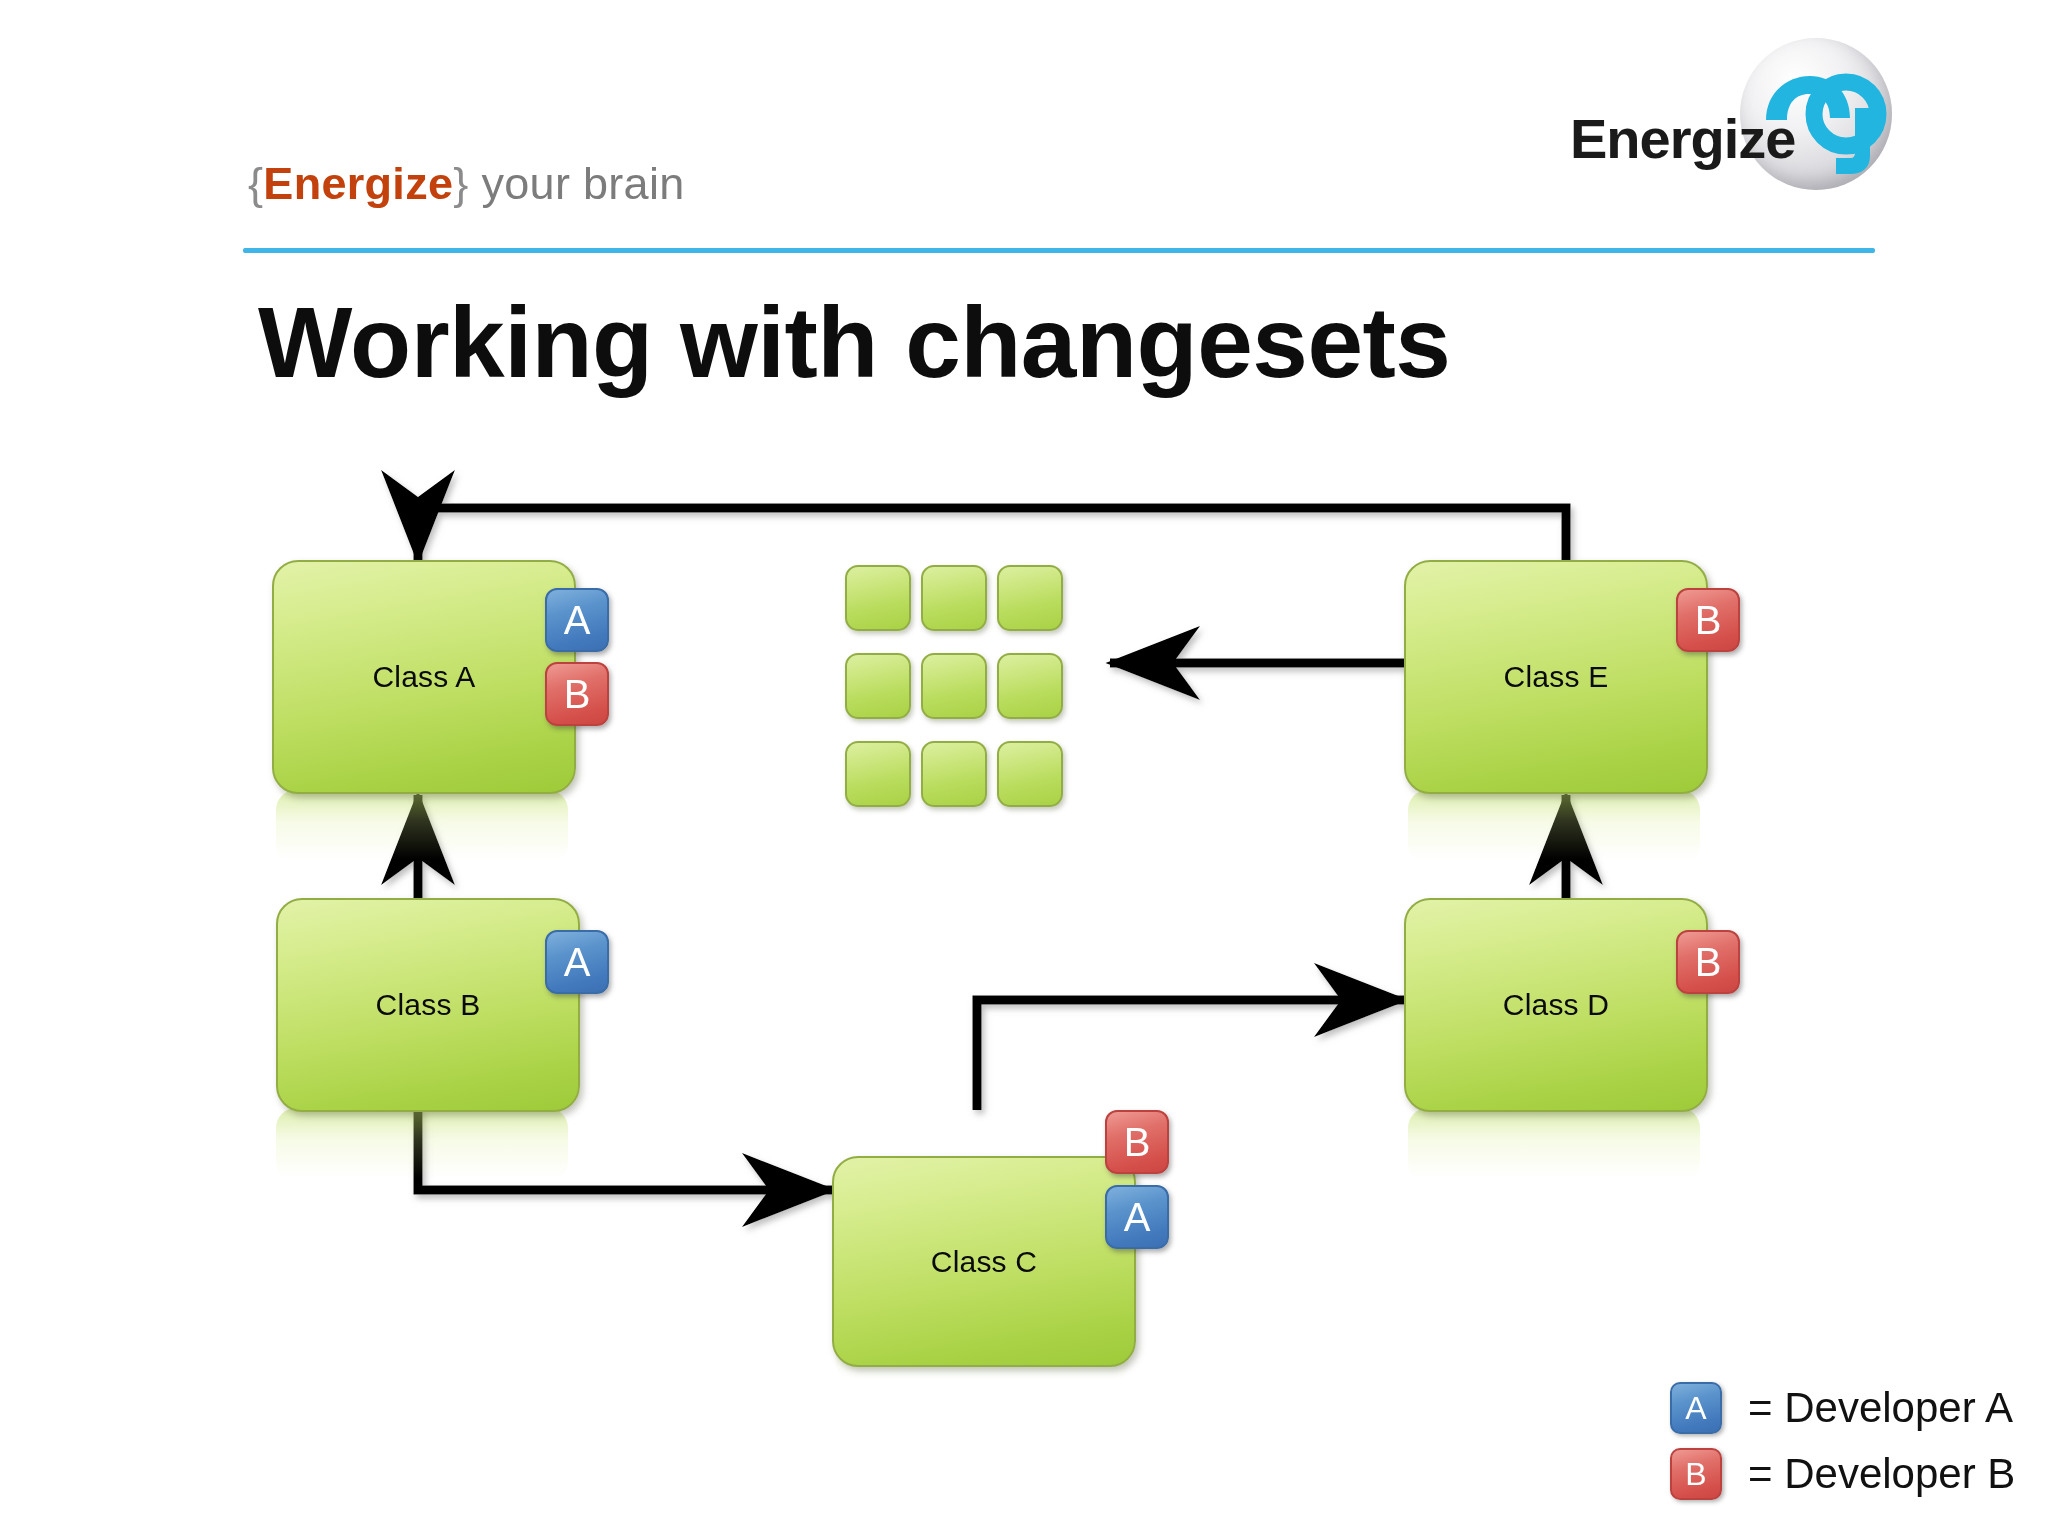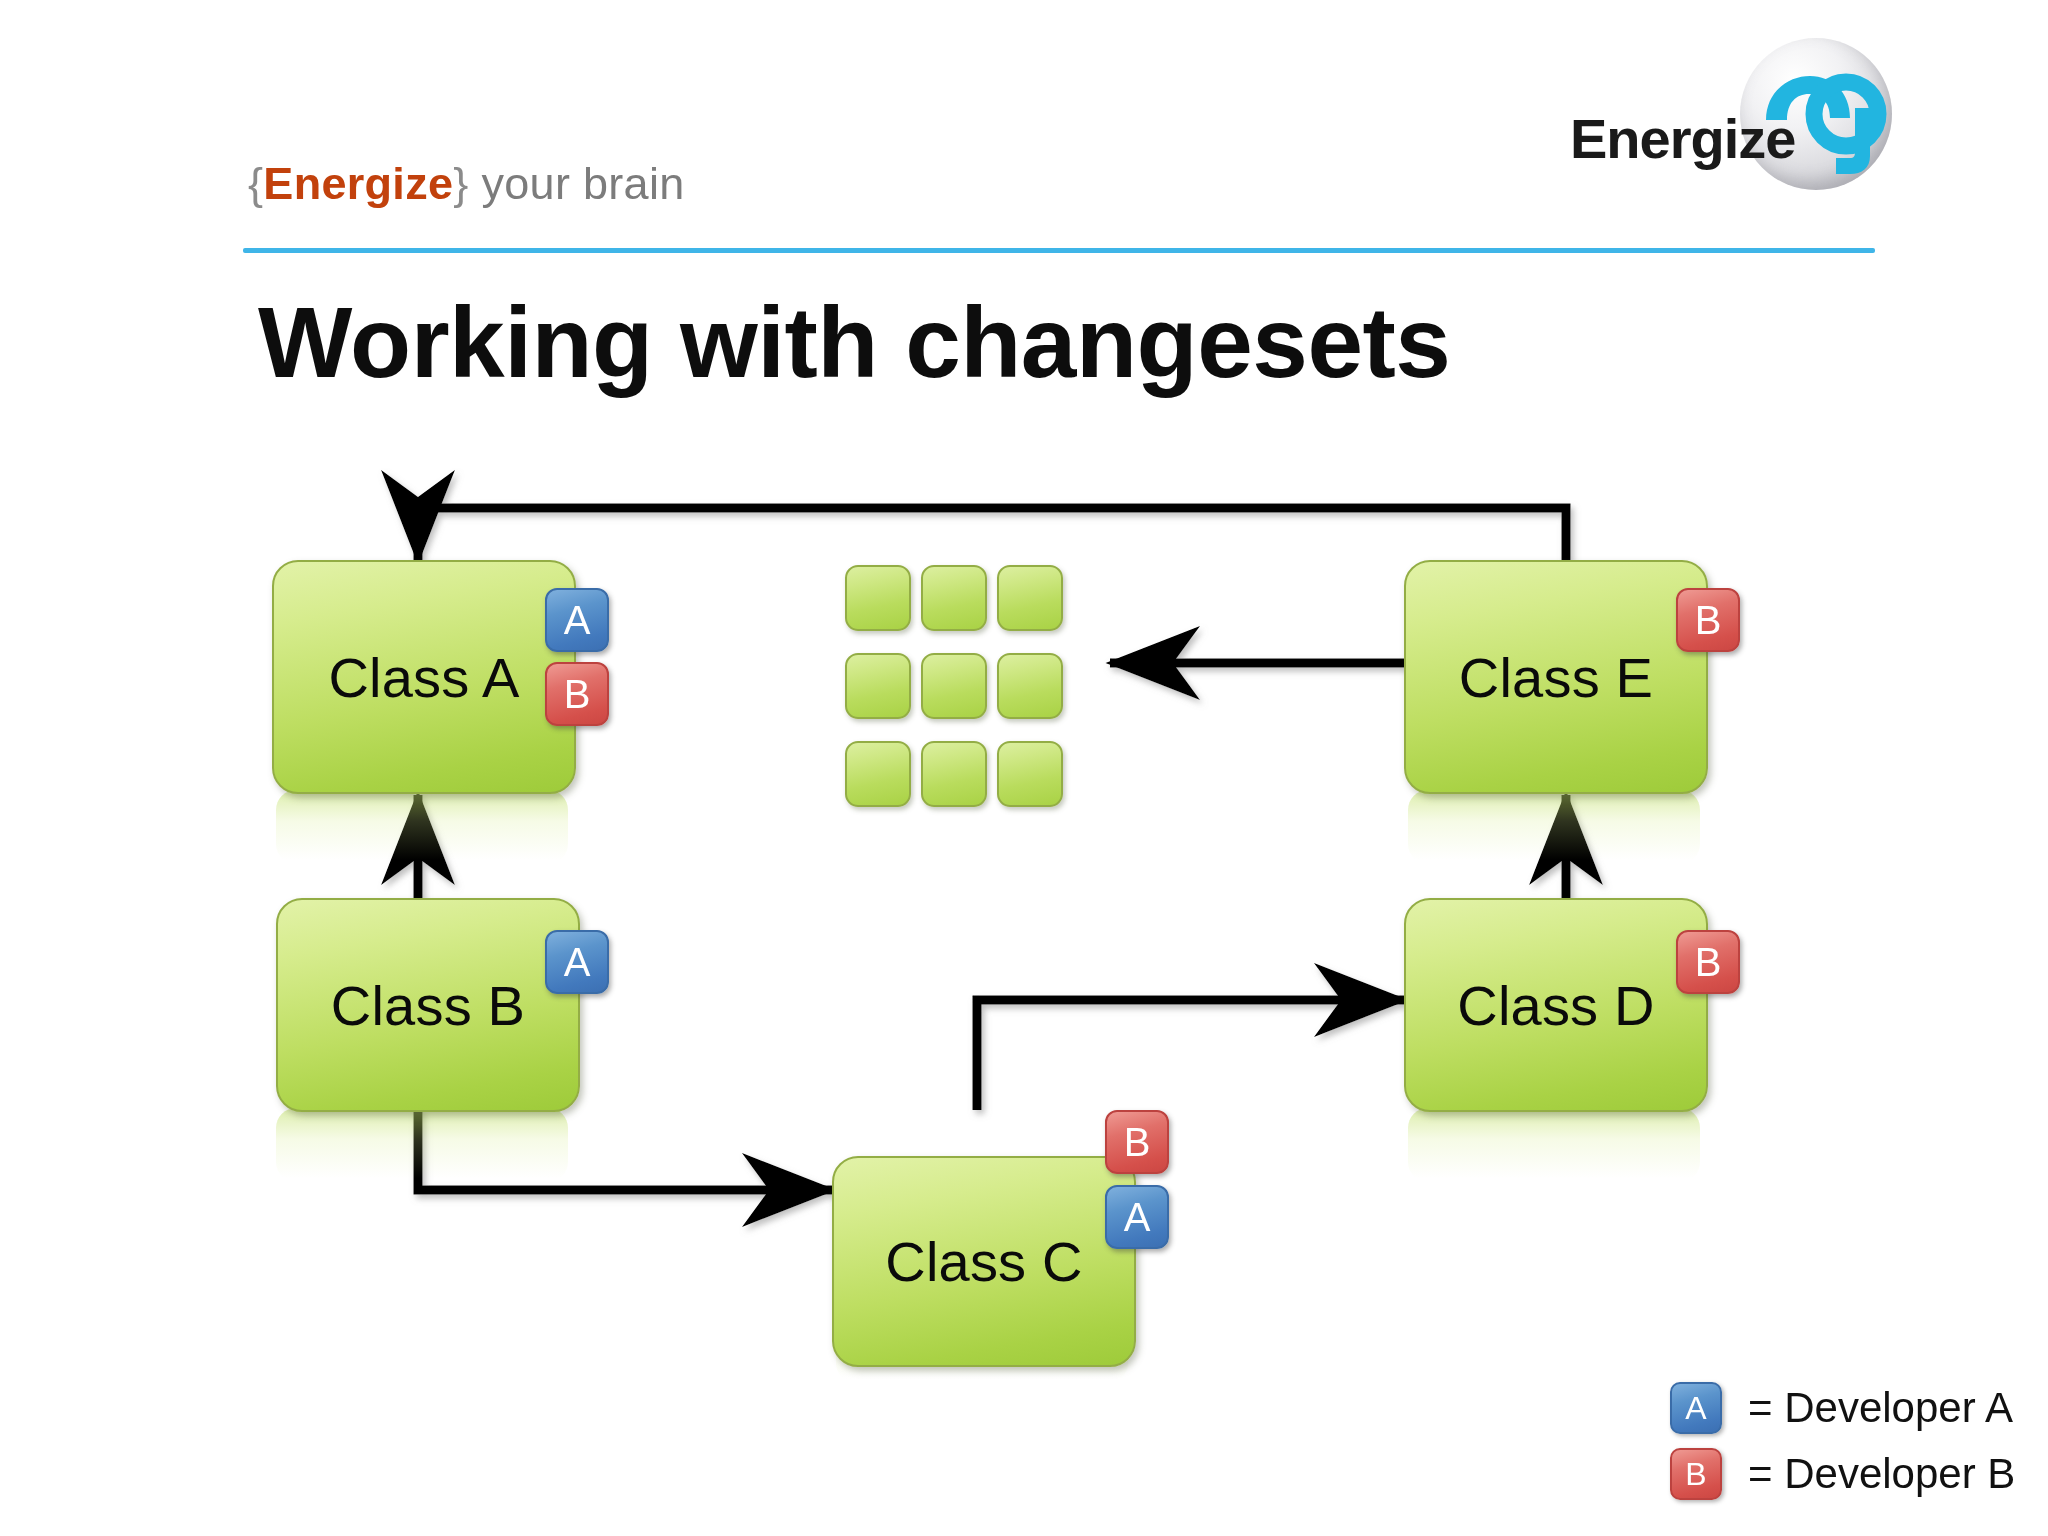--- a/index.html
+++ b/index.html
@@ -114,21 +114,21 @@
     position: absolute;
     border-radius: 26px;
     background: linear-gradient(170deg, #e2f2a8 0%, #d6ec8d 22%, #bede62 58%, #a9d245 84%, #9ecb3a 100%);
     border: 2px solid #93ad45;
     box-shadow: 3px 4px 7px rgba(80,90,60,0.35);
     display: flex;
     align-items: center;
     justify-content: center;
   }
   .class-label {
-    font-size: 56px;
+    font-size: 30px;
     color: #0a0a0a;
     font-weight: 400;
     letter-spacing: 0.2px;
   }
   .box-reflection {
     position: absolute;
     border-radius: 20px;
     background: linear-gradient(to bottom, rgba(190,222,98,0.52) 0%, rgba(214,236,141,0.22) 42%, rgba(255,255,255,0) 95%);
     pointer-events: none;
   }

